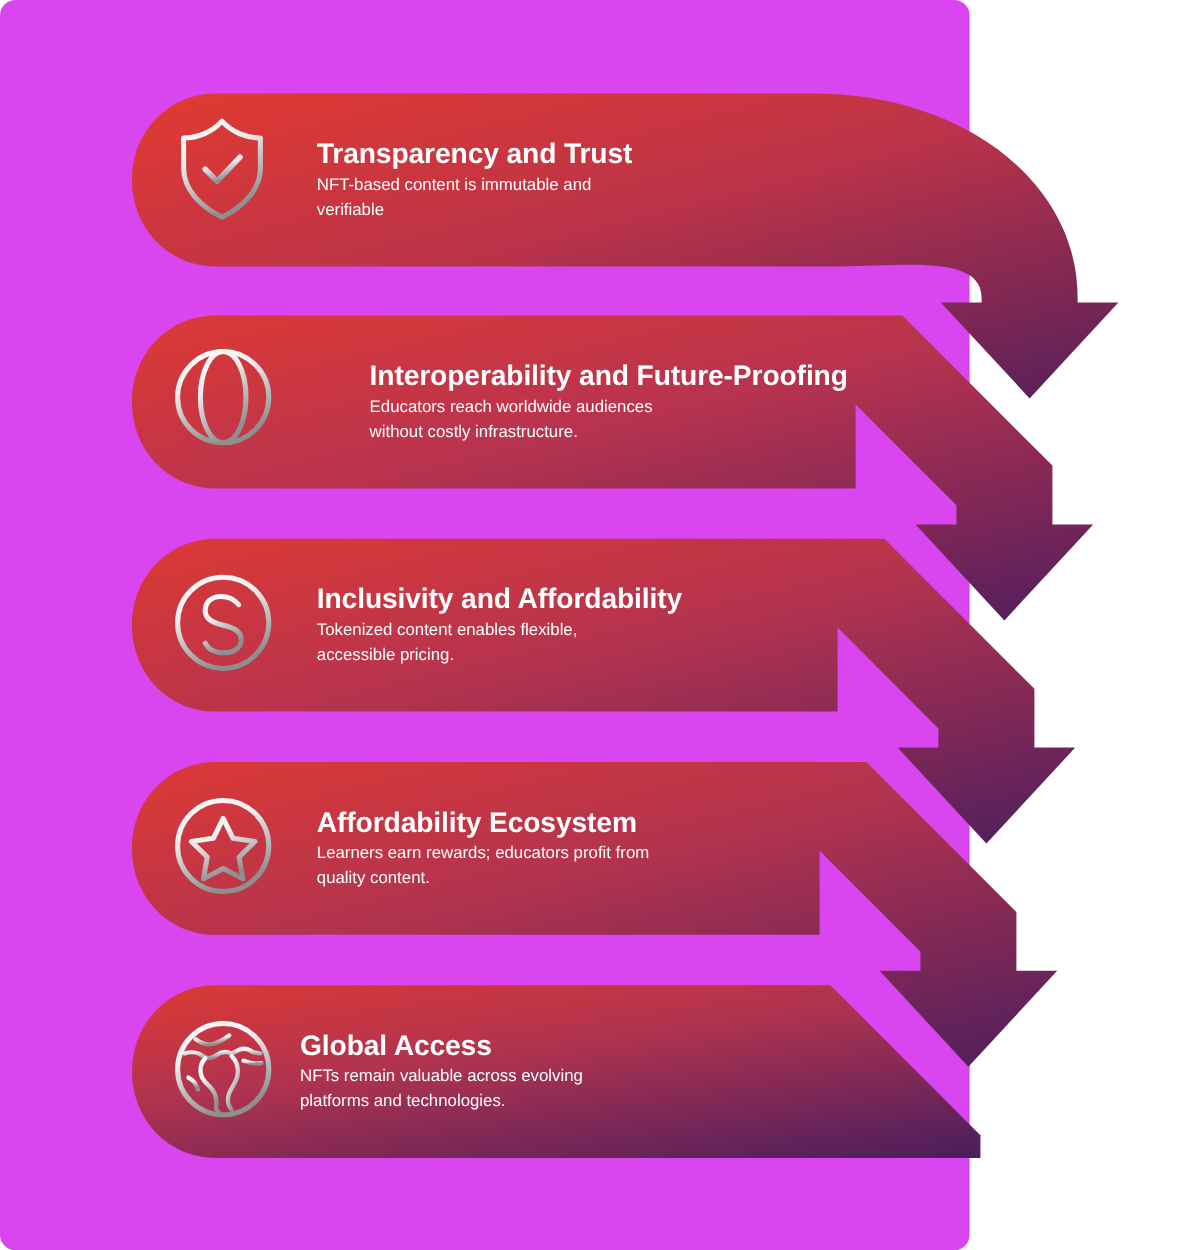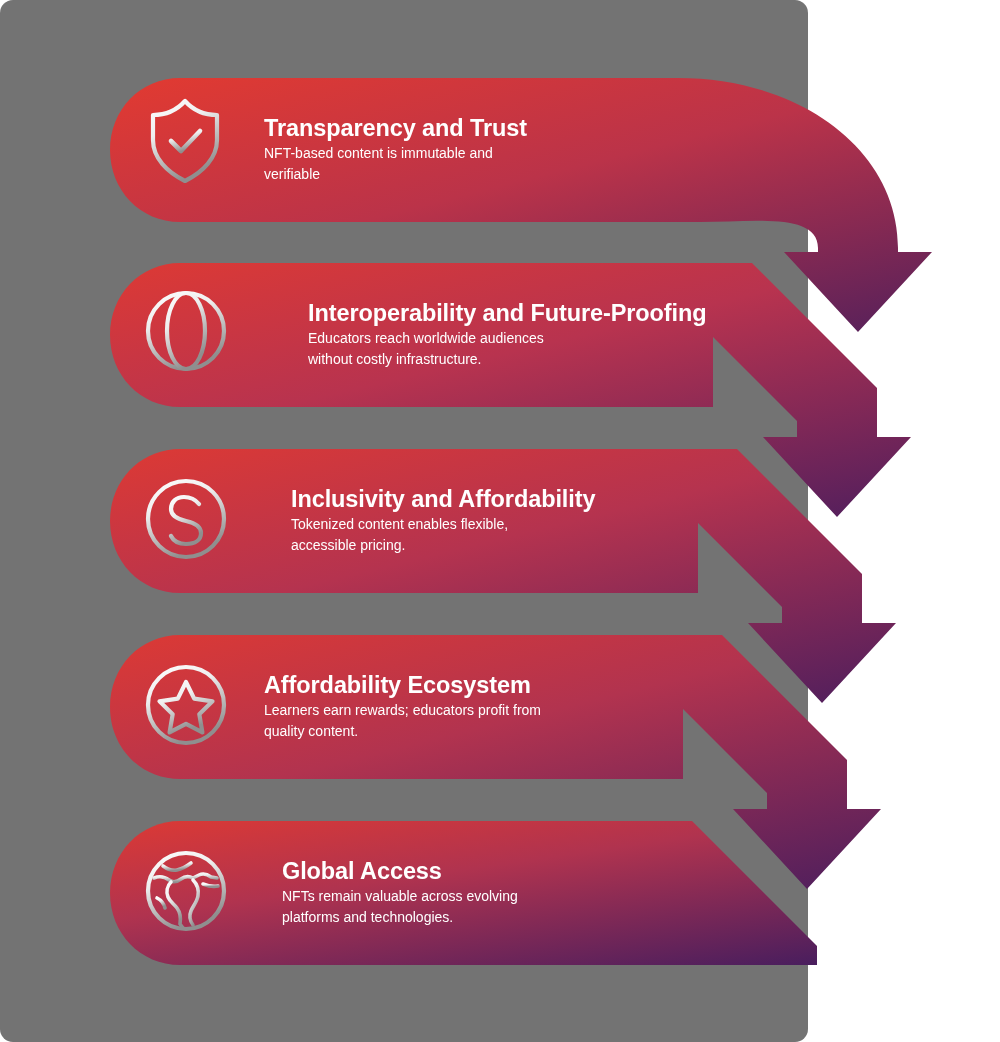--- a/index.html
+++ b/index.html
@@ -7,21 +7,21 @@
     width: 1000px;
     height: 1042px;
     background: #ffffff;
     font-family: "Liberation Sans", sans-serif;
     overflow: hidden;
   }
   #infographic {
     position: relative;
     width: 808px;
     height: 1042px;
-    background: #737373;
+    background: #d946ef;
     border-radius: 13px;
   }
   #shapes-layer {
     position: absolute;
     left: 0; top: 0;
     width: 1000px;
     height: 1042px;
     display: block;
   }
   .band-row {
@@ -332,39 +332,39 @@
 
   <div class="band-row" style="left:110px; top:263px; width:700px; height:144px;gap:44px;">
     <div class="band-icon"></div>
     <div class="band-text">
       <div class="band-title">Interoperability and Future-Proofing</div>
       <div class="band-desc">Educators reach worldwide audiences
 without costly infrastructure.</div>
     </div>
   </div>
 
-  <div class="band-row" style="left:110px; top:449px; width:700px; height:144px;gap:27px;">
+  <div class="band-row" style="left:110px; top:449px; width:700px; height:144px;">
     <div class="band-icon"></div>
     <div class="band-text">
       <div class="band-title">Inclusivity and Affordability</div>
       <div class="band-desc">Tokenized content enables flexible,
 accessible pricing.</div>
     </div>
   </div>
 
   <div class="band-row" style="left:110px; top:635px; width:700px; height:144px;">
     <div class="band-icon"></div>
     <div class="band-text">
       <div class="band-title">Affordability Ecosystem</div>
       <div class="band-desc">Learners earn rewards; educators profit from
 quality content.</div>
     </div>
   </div>
 
-  <div class="band-row" style="left:116px; top:821px; width:700px; height:144px;gap:12px;">
+  <div class="band-row" style="left:96px; top:821px; width:700px; height:144px;">
     <div class="band-icon"></div>
     <div class="band-text">
       <div class="band-title">Global Access</div>
       <div class="band-desc">NFTs remain valuable across evolving
 platforms and technologies.</div>
     </div>
   </div>
 
 </div>
 

